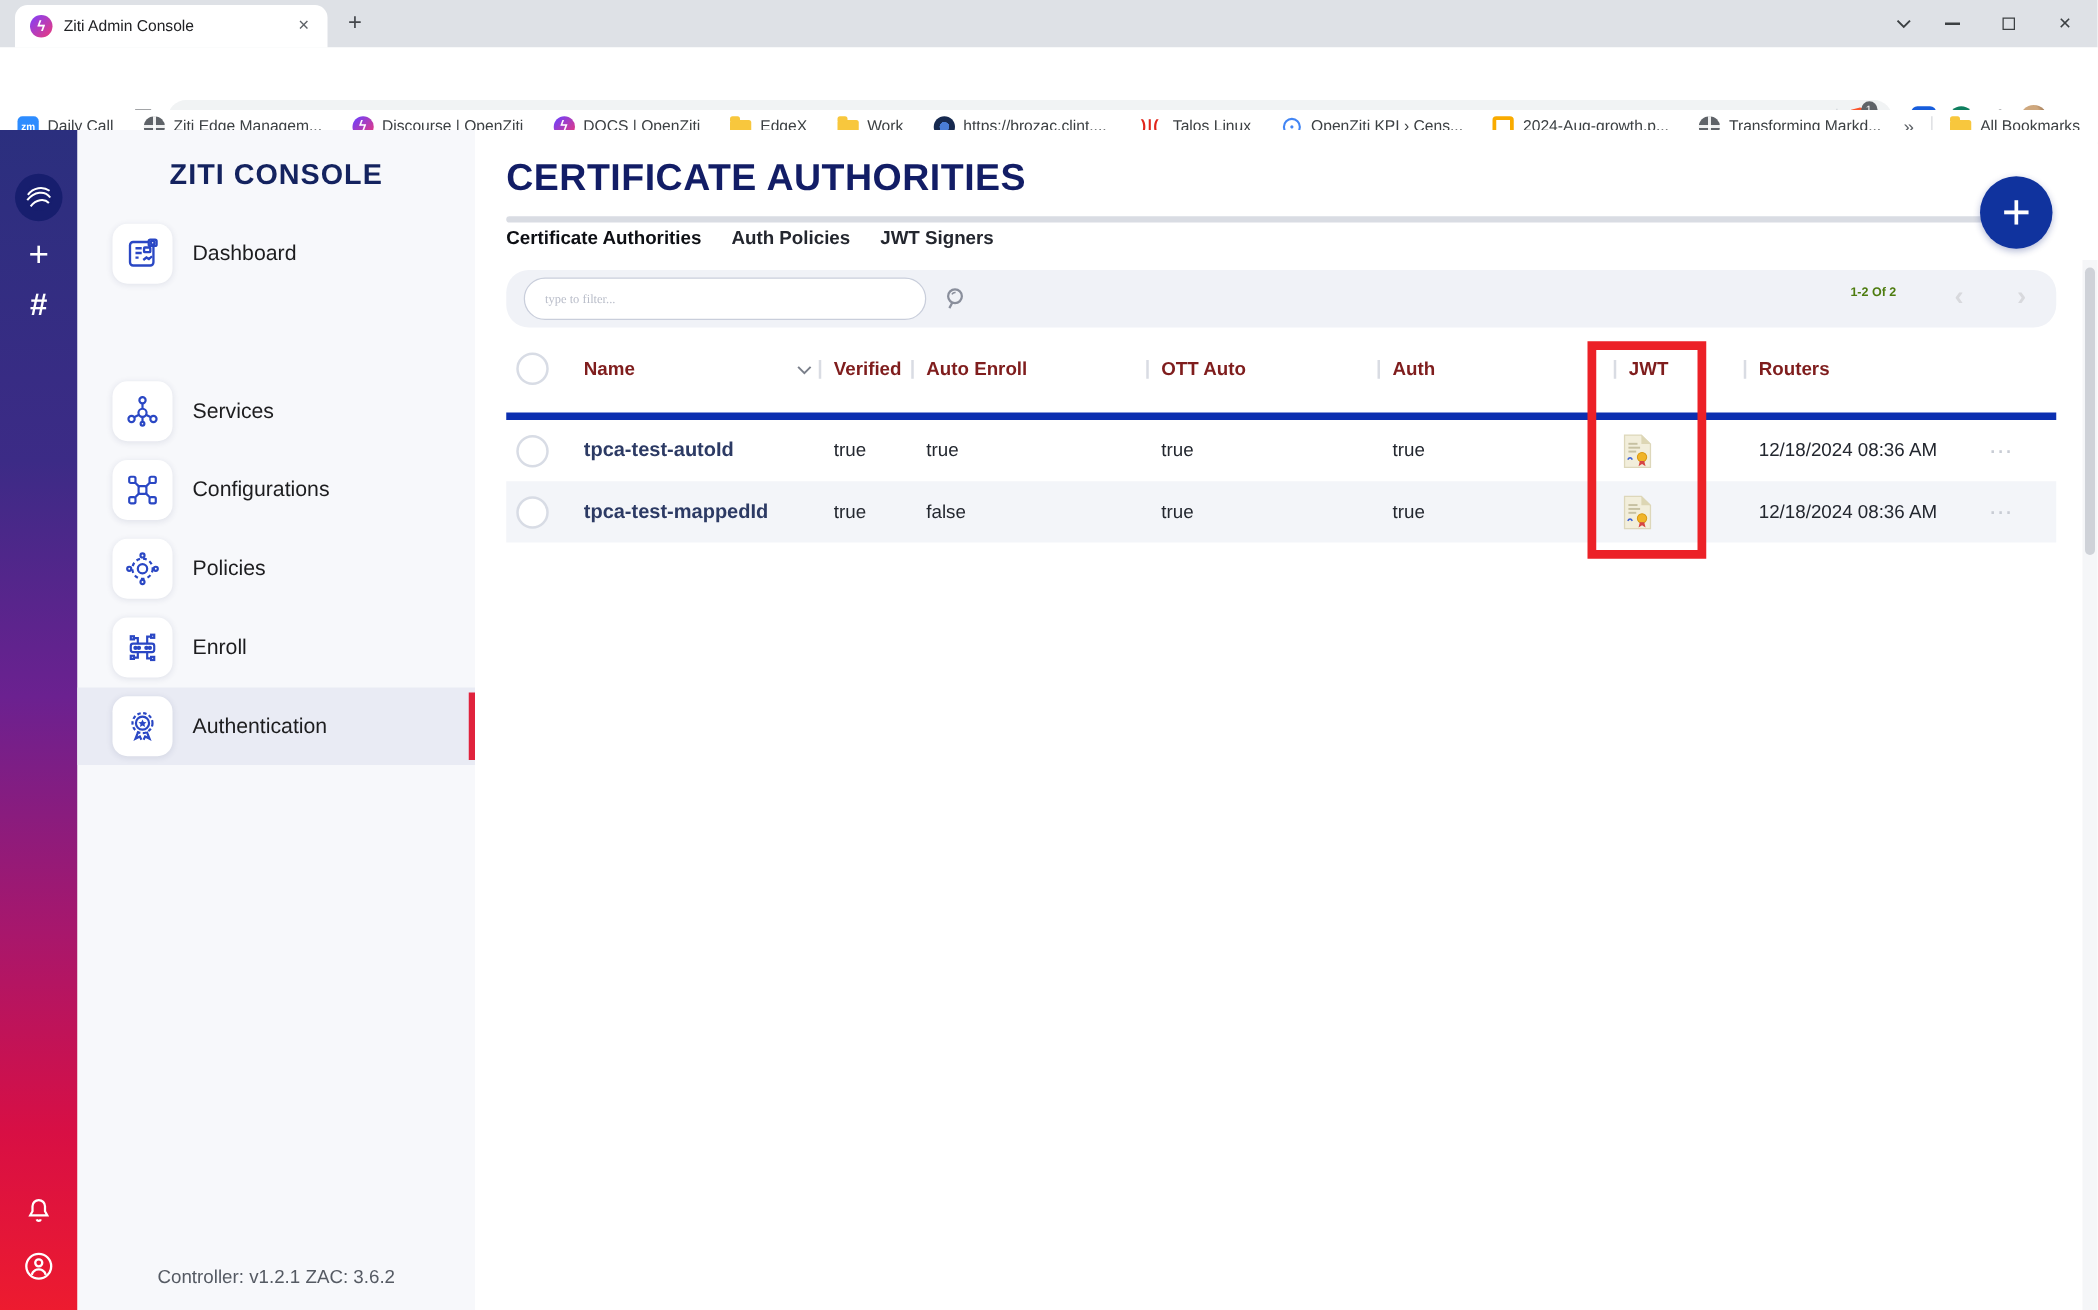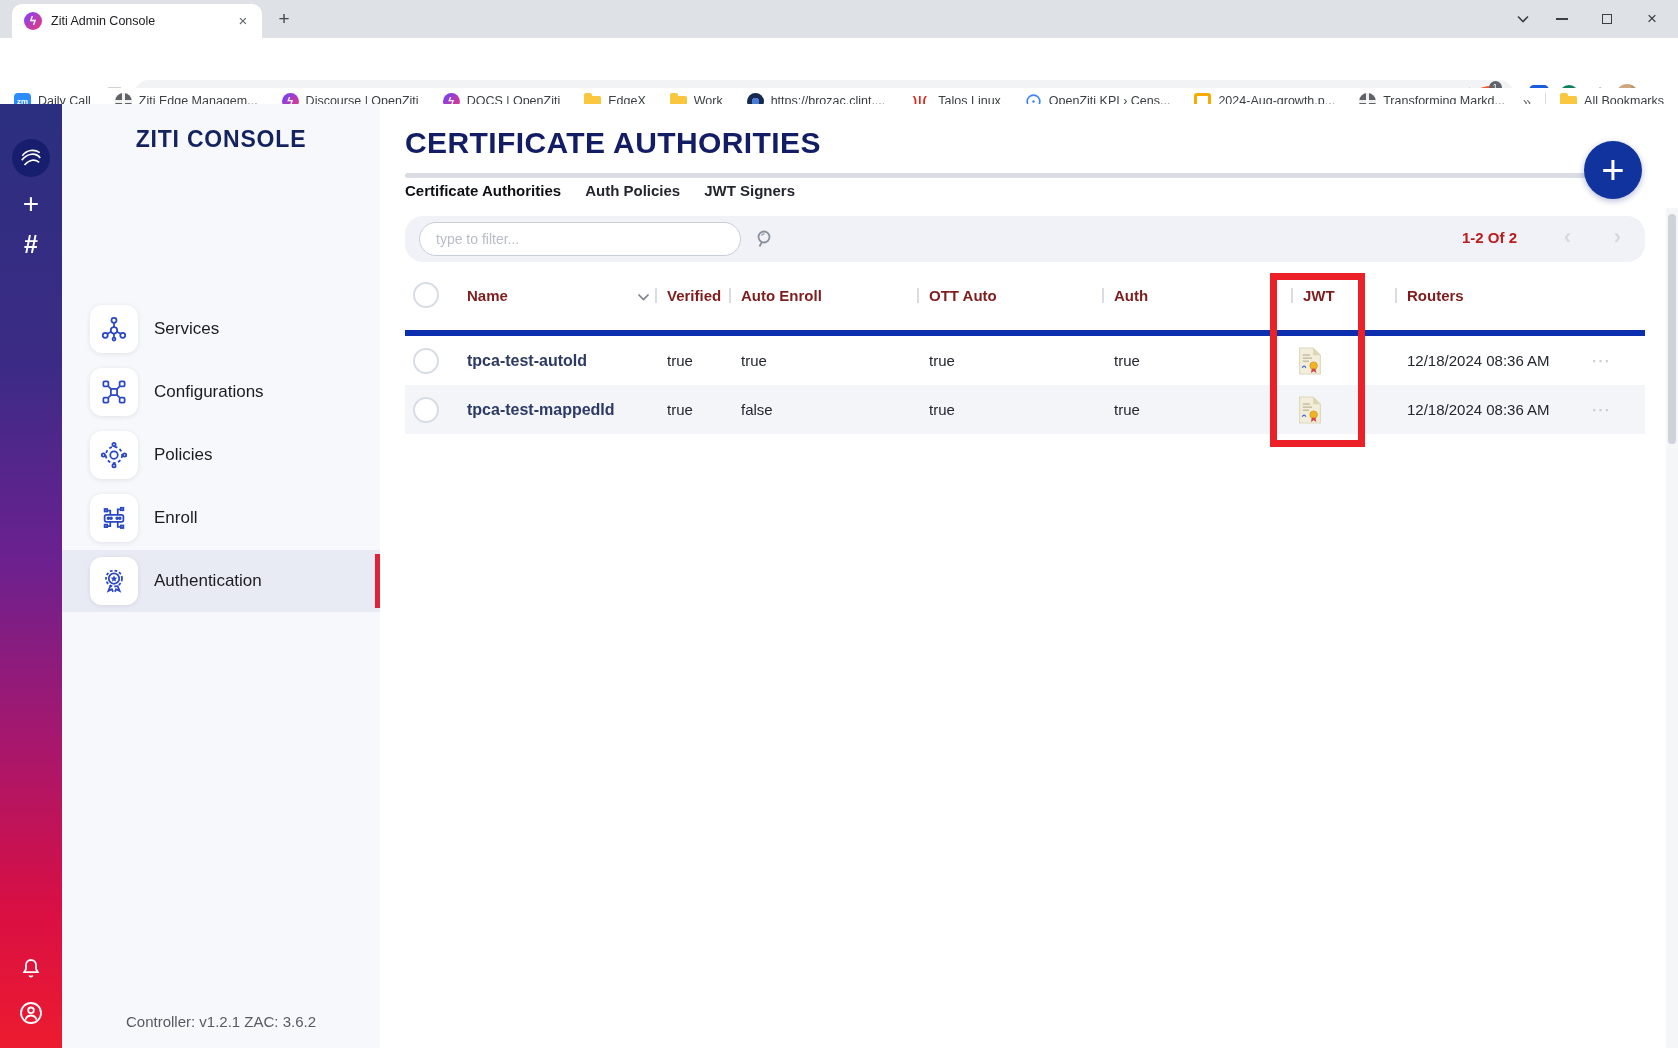--- a/index.html
+++ b/index.html
@@ -65,24 +65,24 @@
 
   .main { position:absolute; left:380px; top:0; width:1298px; height:944px; background:#fff; }
   .page-title { position:absolute; left:25px; top:22px; font-size:30px; font-weight:800; color:#121d66; letter-spacing:.4px; }
   .title-rule { position:absolute; left:25px; top:69px; width:1226px; height:5px; background:#d9dce3; border-radius:3px; }
   .fab { position:absolute; left:1204px; top:37px; width:58px; height:58px; border-radius:50%; background:#10339e; color:#fff; display:flex; align-items:center; justify-content:center; font-size:40px; font-weight:300; line-height:1; box-shadow:0 2px 6px rgba(10,30,120,.3); }
   .subtabs { position:absolute; left:25px; top:78px; display:flex; gap:24px; }
   .subtab { font-size:15px; font-weight:600; color:#23262e; cursor:pointer; }
   .subtab.active { font-weight:700; color:#0d0f14; }
 
   .filterbar { position:absolute; left:25px; top:112px; width:1240px; height:46px; background:#f0f2f7; border-radius:18px; }
-  .filter-input { position:absolute; left:14px; top:6px; width:322px; height:34px; background:#fff; border:1.6px solid #c9cedb; border-radius:17px; padding:0 16px; font-size:14px; color:#8b5cf6; outline:none; font-family:Liberation Sans, sans-serif; }
+  .filter-input { position:absolute; left:14px; top:6px; width:322px; height:34px; background:#fff; border:1.6px solid #c9cedb; border-radius:17px; padding:0 16px; font-size:10px; color:#8b5cf6; outline:none; font-family:Liberation Serif, serif; }
   .filter-input::placeholder { color:#b9bdc9; }
   .mag { position:absolute; left:348px; top:11px; }
-  .pag-label { position:absolute; right:128px; top:13px; font-size:15px; font-weight:700; color:#b91c1c; }
+  .pag-label { position:absolute; right:128px; top:13px; font-size:10px; font-weight:700; color:#4d7c0f; }
   .pag-btn { position:absolute; top:8px; font-size:22px; color:#d8d9dd; font-weight:700; }
   .pag-prev { right:74px; } .pag-next { right:24px; }
 
   .thead { position:absolute; left:25px; top:168px; width:1240px; height:46px; }
   .hrule { position:absolute; left:25px; top:226px; width:1240px; height:6px; background:#0c2fb0; }
   .trow { position:absolute; left:25px; width:1240px; height:49px; }
   .row0 { top:232px; background:#fff; } .row1 { top:281px; background:#f3f5f9; }
   .cell { position:absolute; top:0; height:100%; display:flex; align-items:center; font-size:15px; color:#23272f; }
   .hcell { font-weight:700; color:#7f1d1d; }
   .csel { left:8px; } .cname { left:62px; } .cver { left:262px; } .cenroll { left:336px; } .cott { left:524px; } .cauth { left:709px; } .cjwt { left:893px; } .ccreated { left:1002px; } .cmore { left:1186px; }
@@ -277,20 +277,33 @@
           <circle cx="12" cy="12" r="9.2"></circle>
           <circle cx="12" cy="9.5" r="2.6"></circle>
           <path d="M6.8 18.3c1-3 3.2-4 5.2-4s4.2 1 5.2 4"></path>
         </svg>
     </div>
   </div>
 
   <div class="sidebar">
     <div class="sb-title">ZITI CONSOLE</div>
 
+    <div class="sb-item" style="top:68px">
+      <span class="sb-card">
+        <svg width="30" height="30" viewBox="0 0 24 24" fill="none" stroke="#2a47c4" stroke-width="1.5">
+            <rect x="4" y="4.5" width="15" height="15" rx="2"></rect>
+            <path d="M7.5 8.5h4M7.5 11.5h4M7.5 14.5h2"></path>
+            <rect x="13" y="8" width="4" height="3" rx=".5"></rect>
+            <path d="M12.5 16l2-1.6 1.6 1 2-1.8"></path>
+            <rect x="16" y="3" width="5" height="4" rx="1" fill="#fff"></rect>
+            <circle cx="18.5" cy="5" r="1.2"></circle>
+          </svg>
+      </span>
+      <span class="sb-label">Dashboard</span>
+    </div>
 
 
     <div class="sb-item" style="top:194px">
       <span class="sb-card">
         <svg width="30" height="30" viewBox="0 0 24 24" fill="none" stroke="#2a47c4" stroke-width="1.4">
             <circle cx="12" cy="5" r="2"></circle>
             <circle cx="5" cy="17" r="2"></circle>
             <circle cx="19" cy="17" r="2"></circle>
             <circle cx="12" cy="13" r="2.6"></circle>
             <path d="M12 7v3.4M6.6 15.8l3.2-1.6M17.4 15.8l-3.2-1.6M12 15.6V19"></path>

